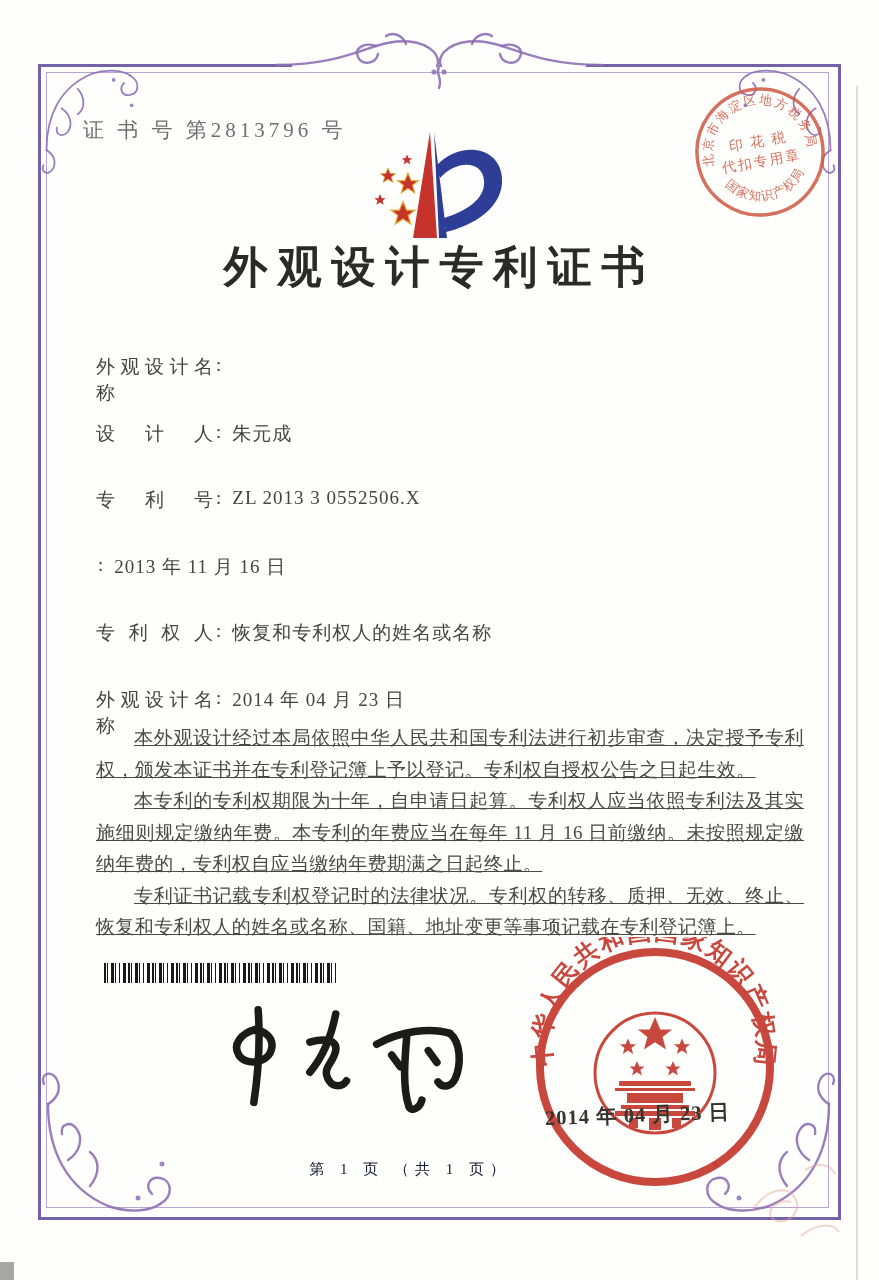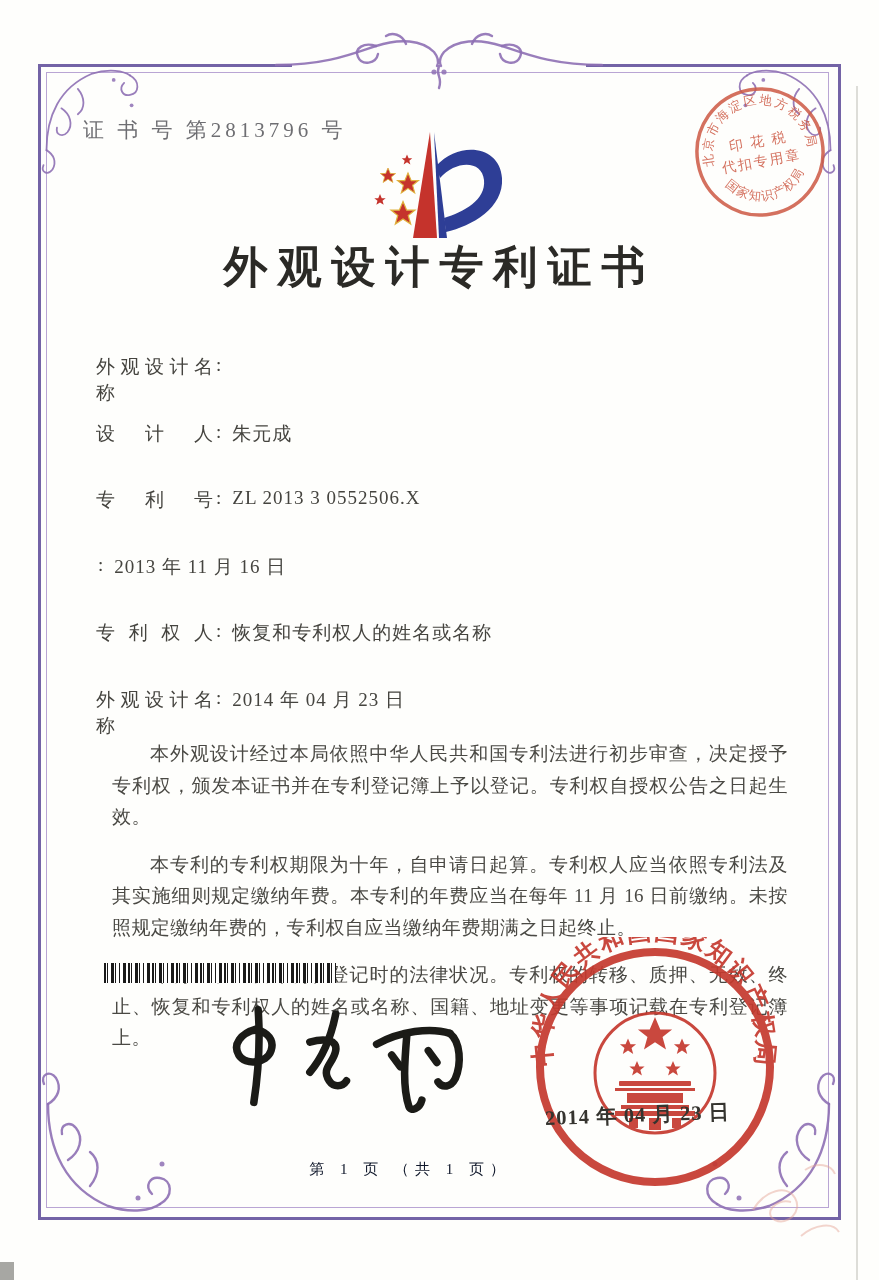--- a/index.html
+++ b/index.html
@@ -21,21 +21,21 @@
   .title{left:0;top:238px;width:879px;text-align:center;font-size:44px;font-weight:600;
          letter-spacing:10px;color:#2b2a26;}
   
   .fields{left:96px;top:354px;width:700px;}
   .frow{display:flex;height:66.5px;font-size:19px;color:#45443f;letter-spacing:1px;}
   .flabel{display:inline-block;width:118px;text-align:justify;text-align-last:justify;}
   .fcolon{margin:0 10px 0 2px;}
   
   .paras{left:96px;top:722px;width:708px;font-size:19px;line-height:31.5px;color:#4a4944;
          text-align:justify;letter-spacing:.4px;}
-  .paras p{margin:16px;text-indent:2em;}
+  .paras p{margin:0;text-indent:2em;text-decoration:underline;}
   
   .barcode{left:104px;top:963px;width:232px;height:20px;
     background:repeating-linear-gradient(90deg,#191919 0 2px,#fff 2px 3px,#191919 3px 4px,#fff 4px 7px,
       #191919 7px 10px,#fff 10px 11px,#191919 11px 12px,#fff 12px 15px,#191919 15px 16px,#fff 16px 19px,
       #191919 19px 22px,#fff 22px 24px);}
   
   .signoff{left:99px;top:1026px;font-size:21px;line-height:42px;letter-spacing:8px;color:#2e2d29;}
   .sig-svg{left:200px;top:998px;}
   .sig{stroke:#1b1b17;stroke-width:7;fill:none;stroke-linecap:round;stroke-linejoin:round;}
   

